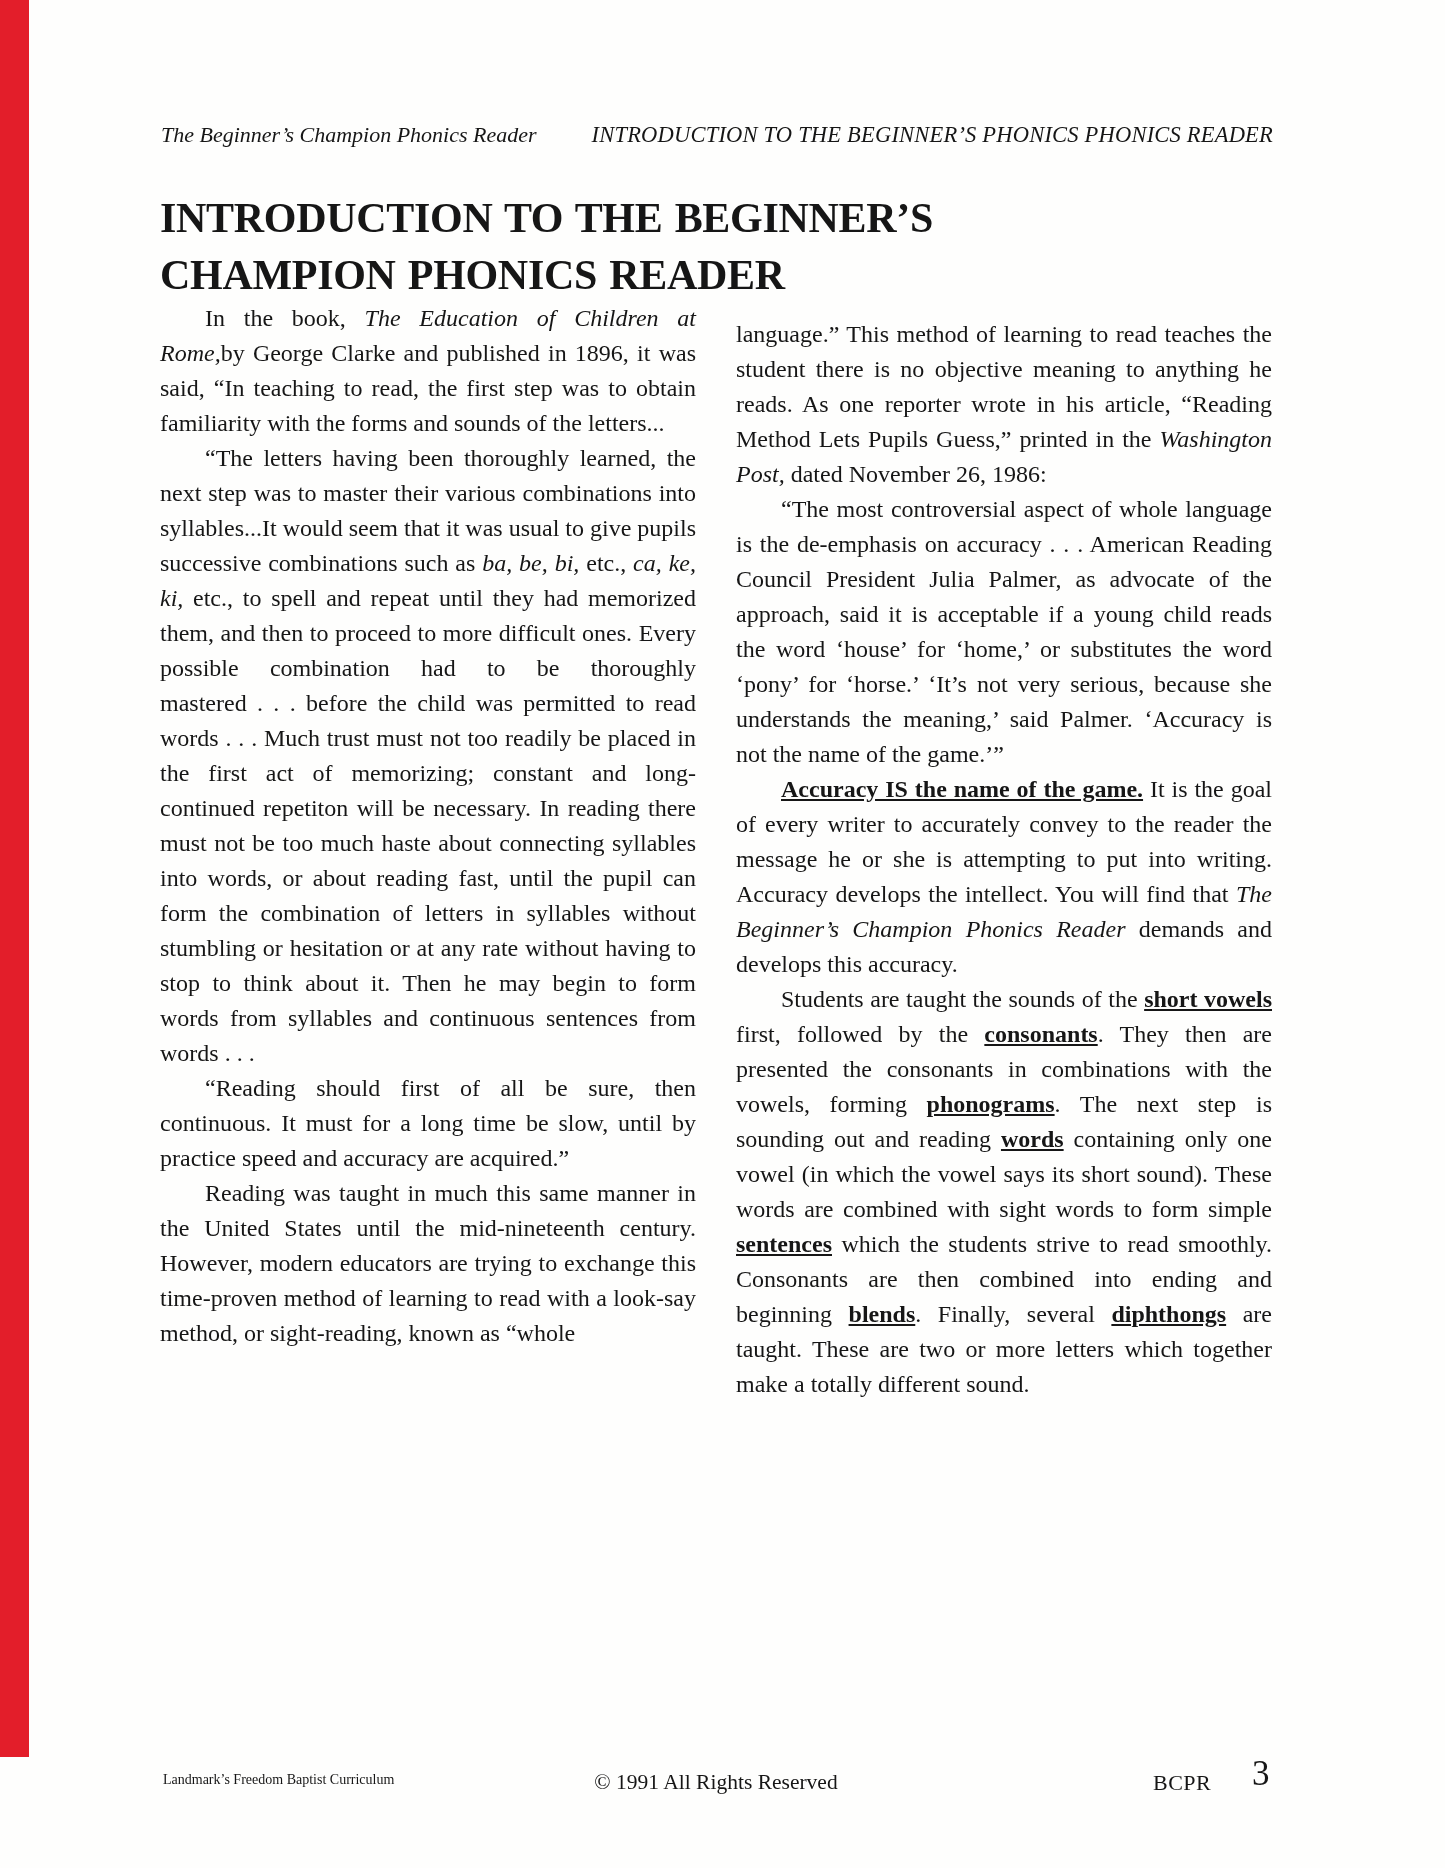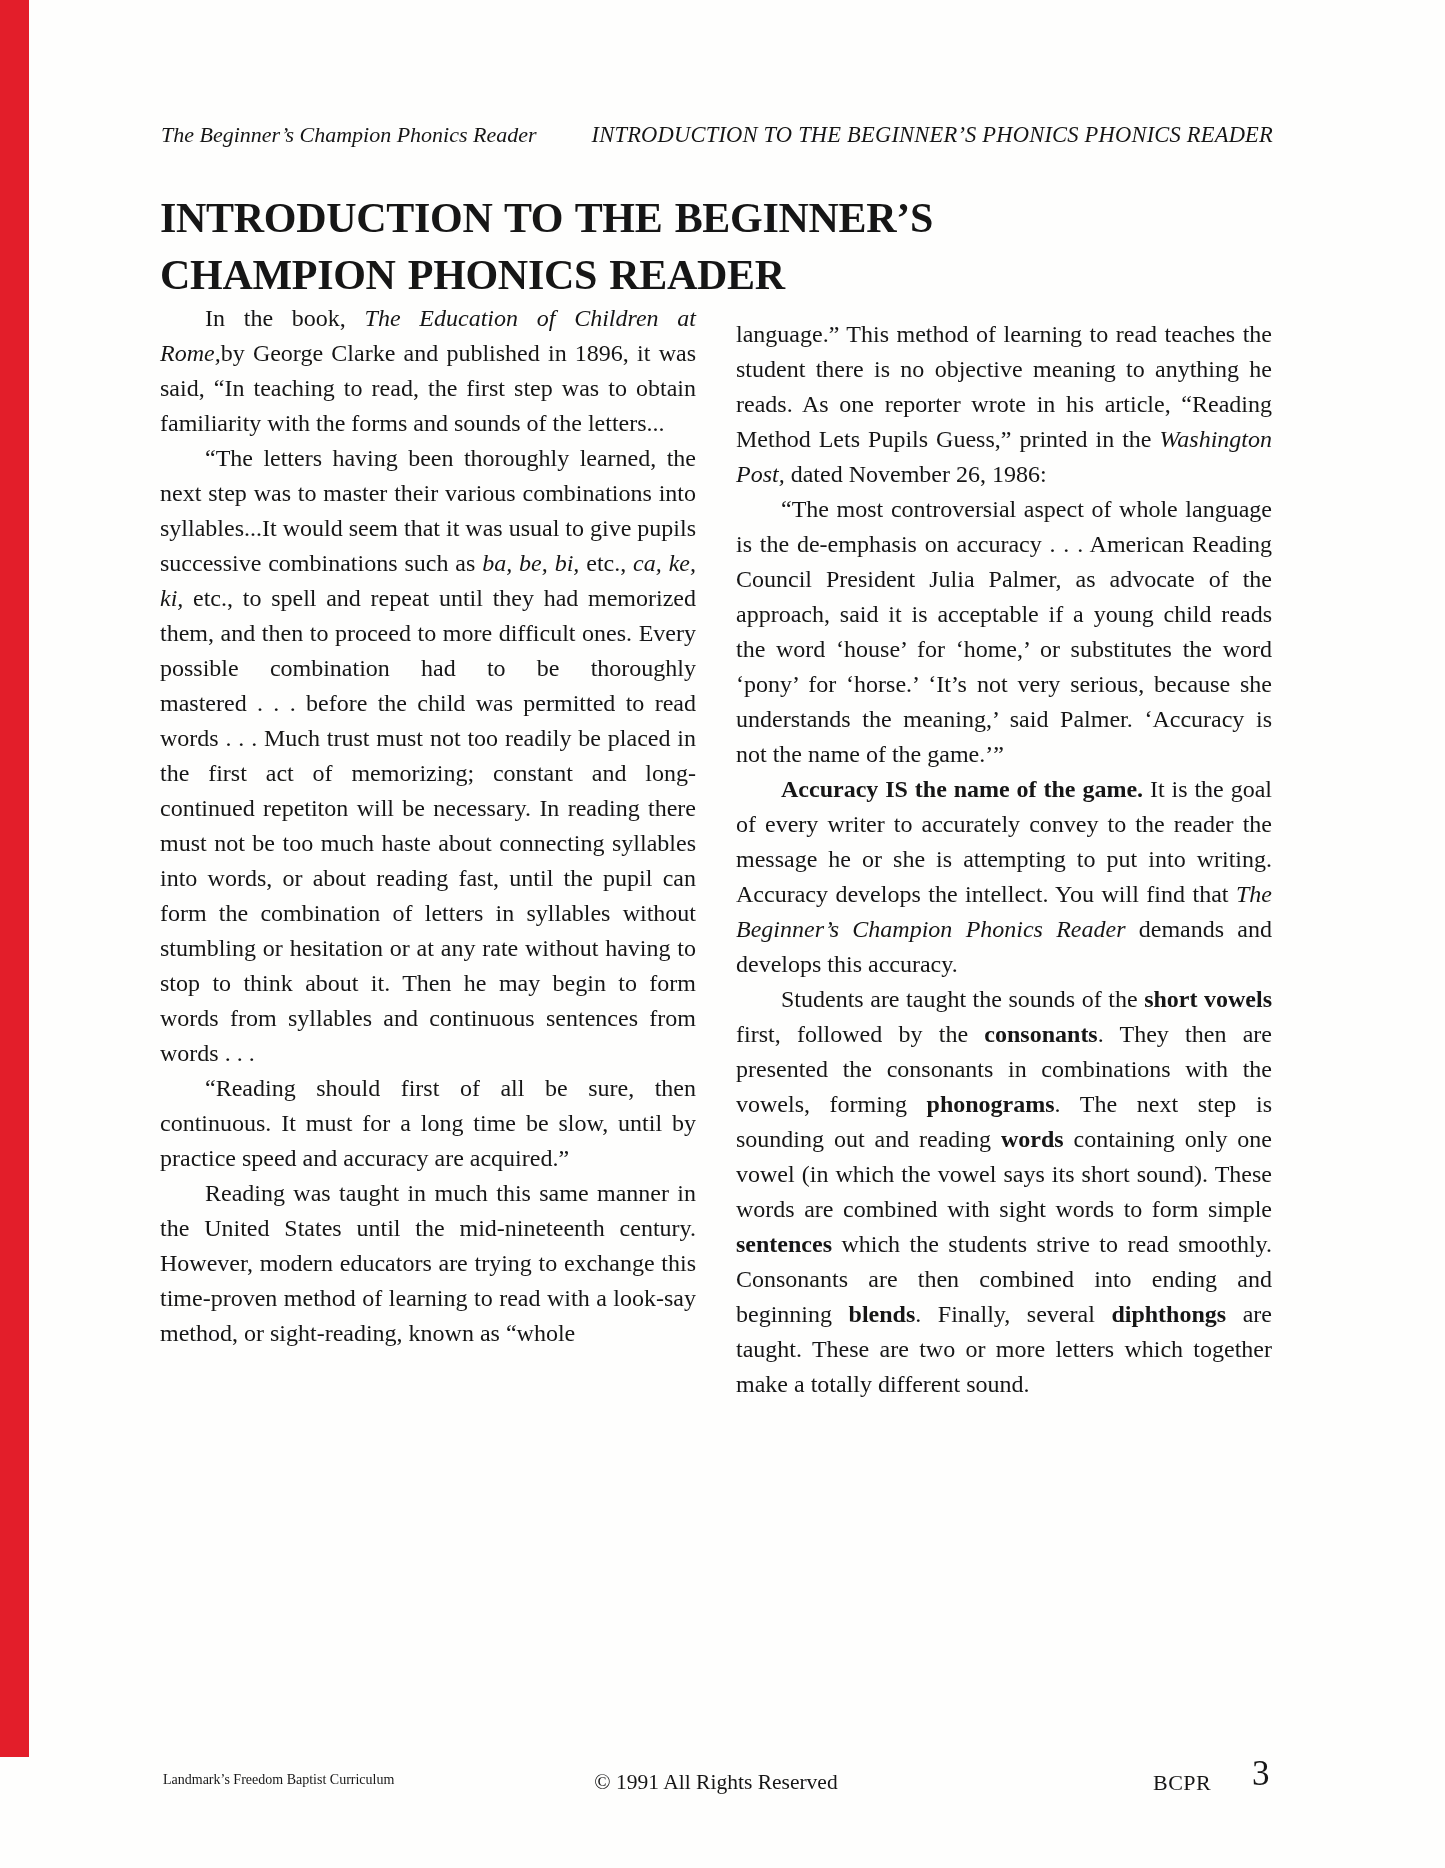--- a/index.html
+++ b/index.html
@@ -25,21 +25,21 @@
   }
   .col {
     position:absolute; top:301px; width:536px;
     font-size:24px; line-height:35px; text-align:justify;
   }
   .col-left  { left:160px; }
   .col-right { left:736px;margin-top:16px; }
   .col p { margin:0; text-indent:45px; }
   .col p.no-indent { text-indent:0; }
   .it { font-style:italic; }
-  .bd { font-weight:bold; }
+  .bd { font-weight:bold;text-decoration:underline; }
   .footer-left   { position:absolute; left:163px;  top:1772px; font-size:14px;text-align:center; }
   .footer-center { position:absolute; left:160px;  top:1770px; width:1112px; text-align:center; font-size:21.5px; }
   .footer-bcpr   { position:absolute; left:1153px; top:1770px; font-size:22px; letter-spacing:.5px; }
   .footer-page   { position:absolute; left:1252px; top:1754px; font-size:35px; }
 </style>
 </head>
 <body>
 
 <div class="page">
 

